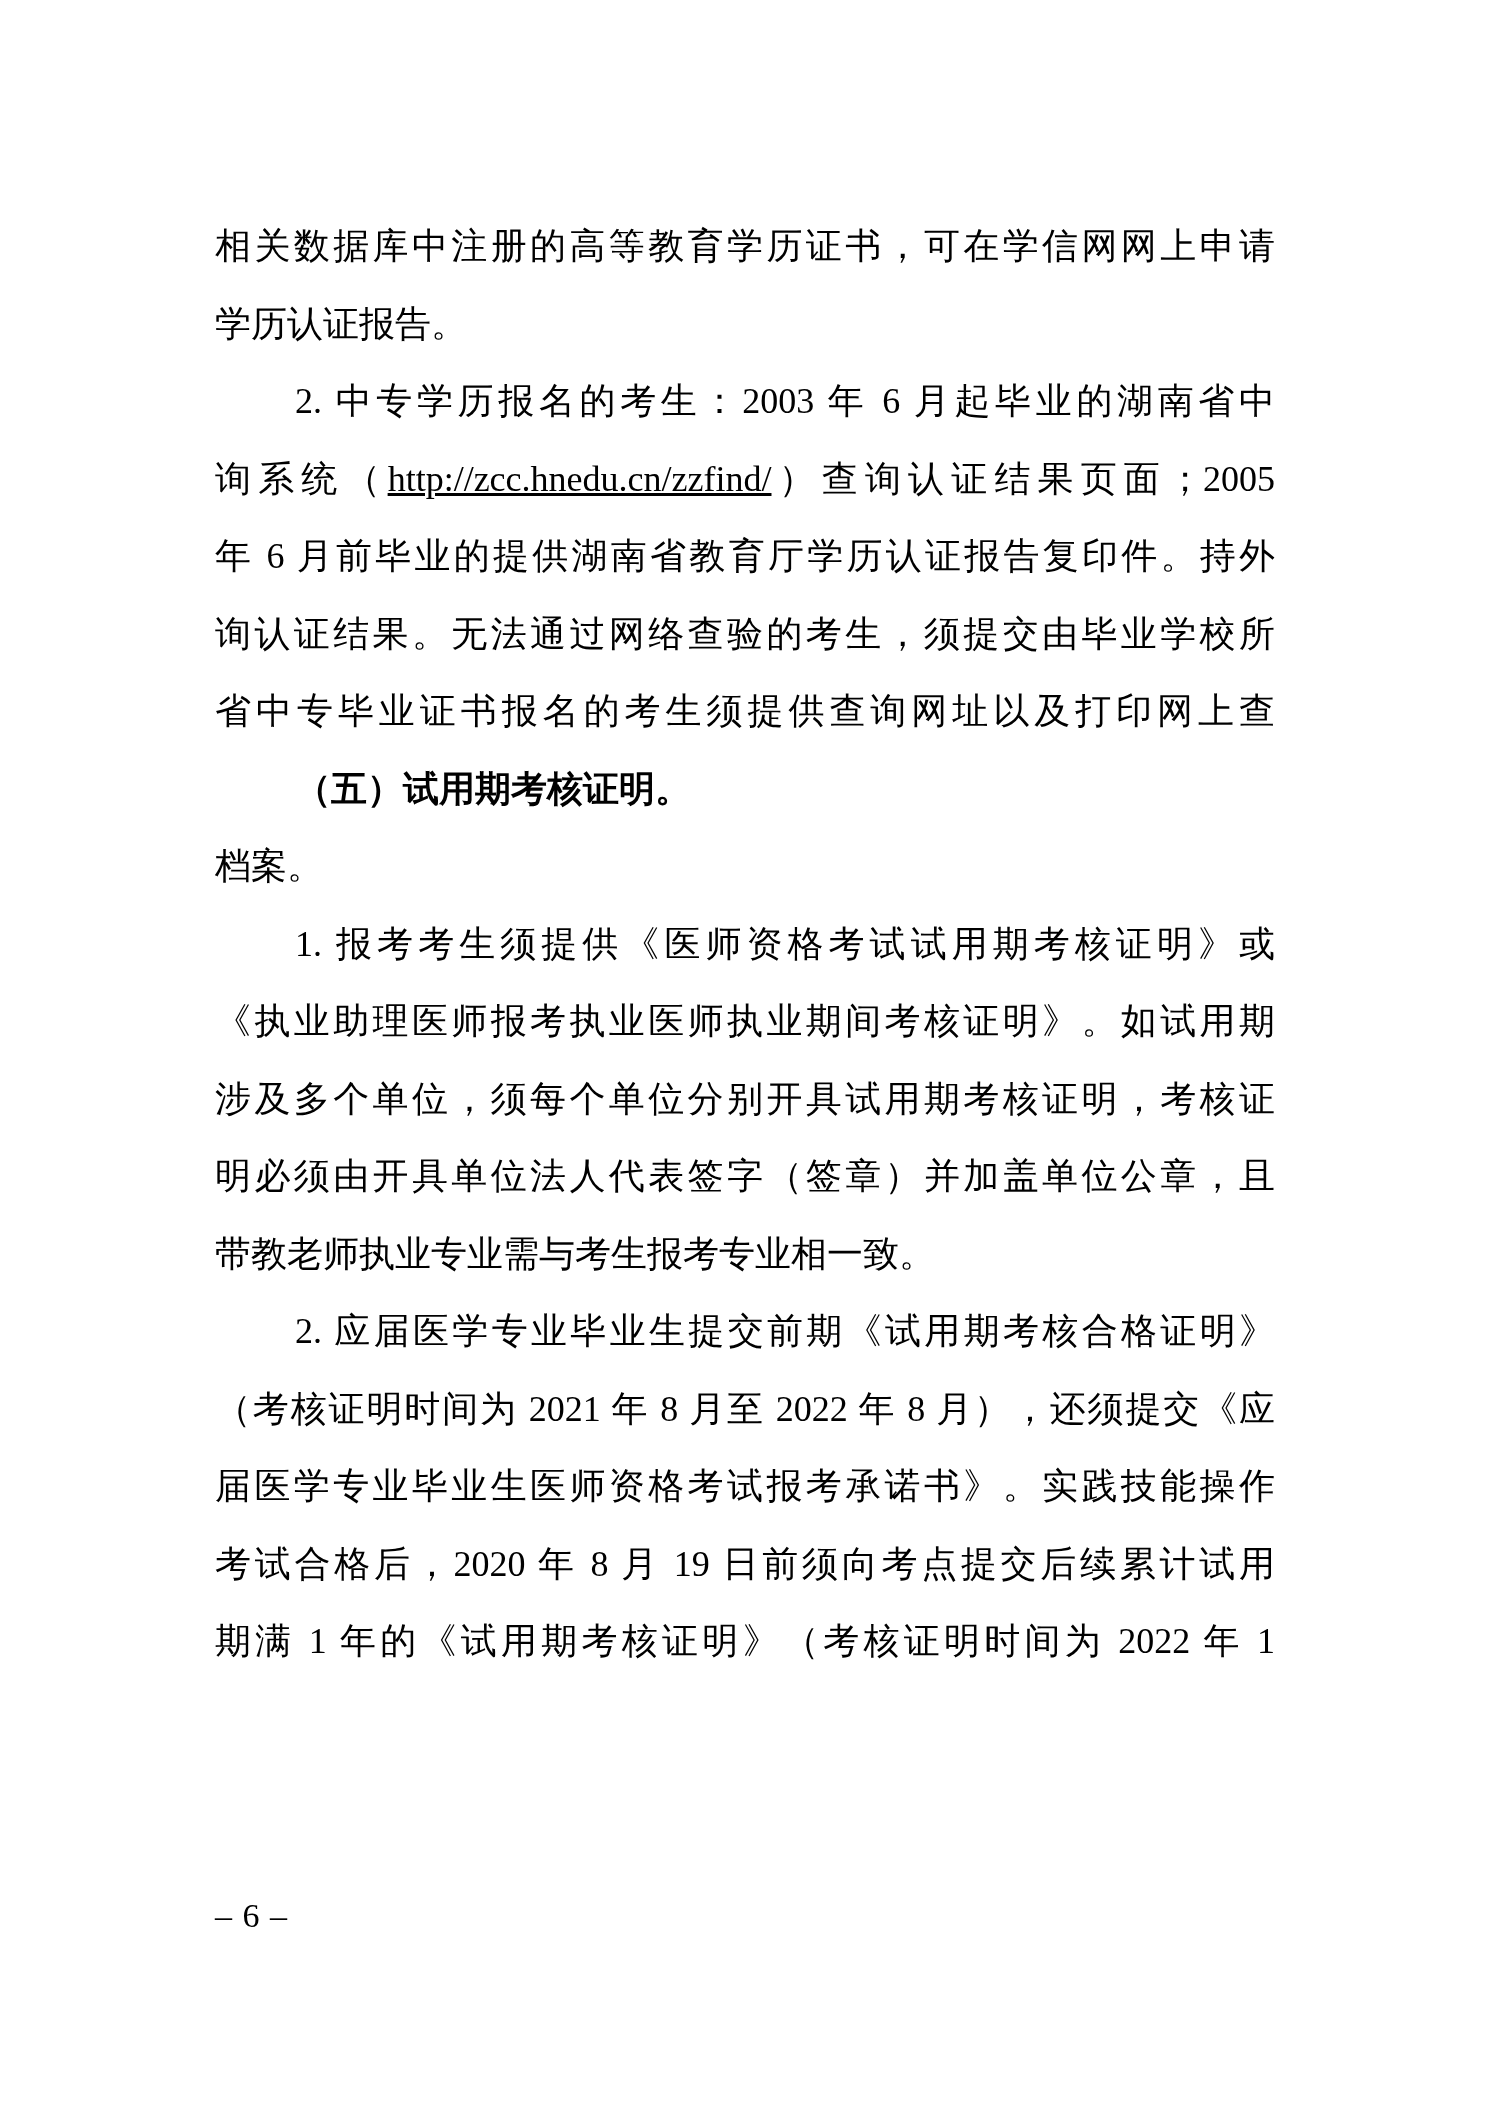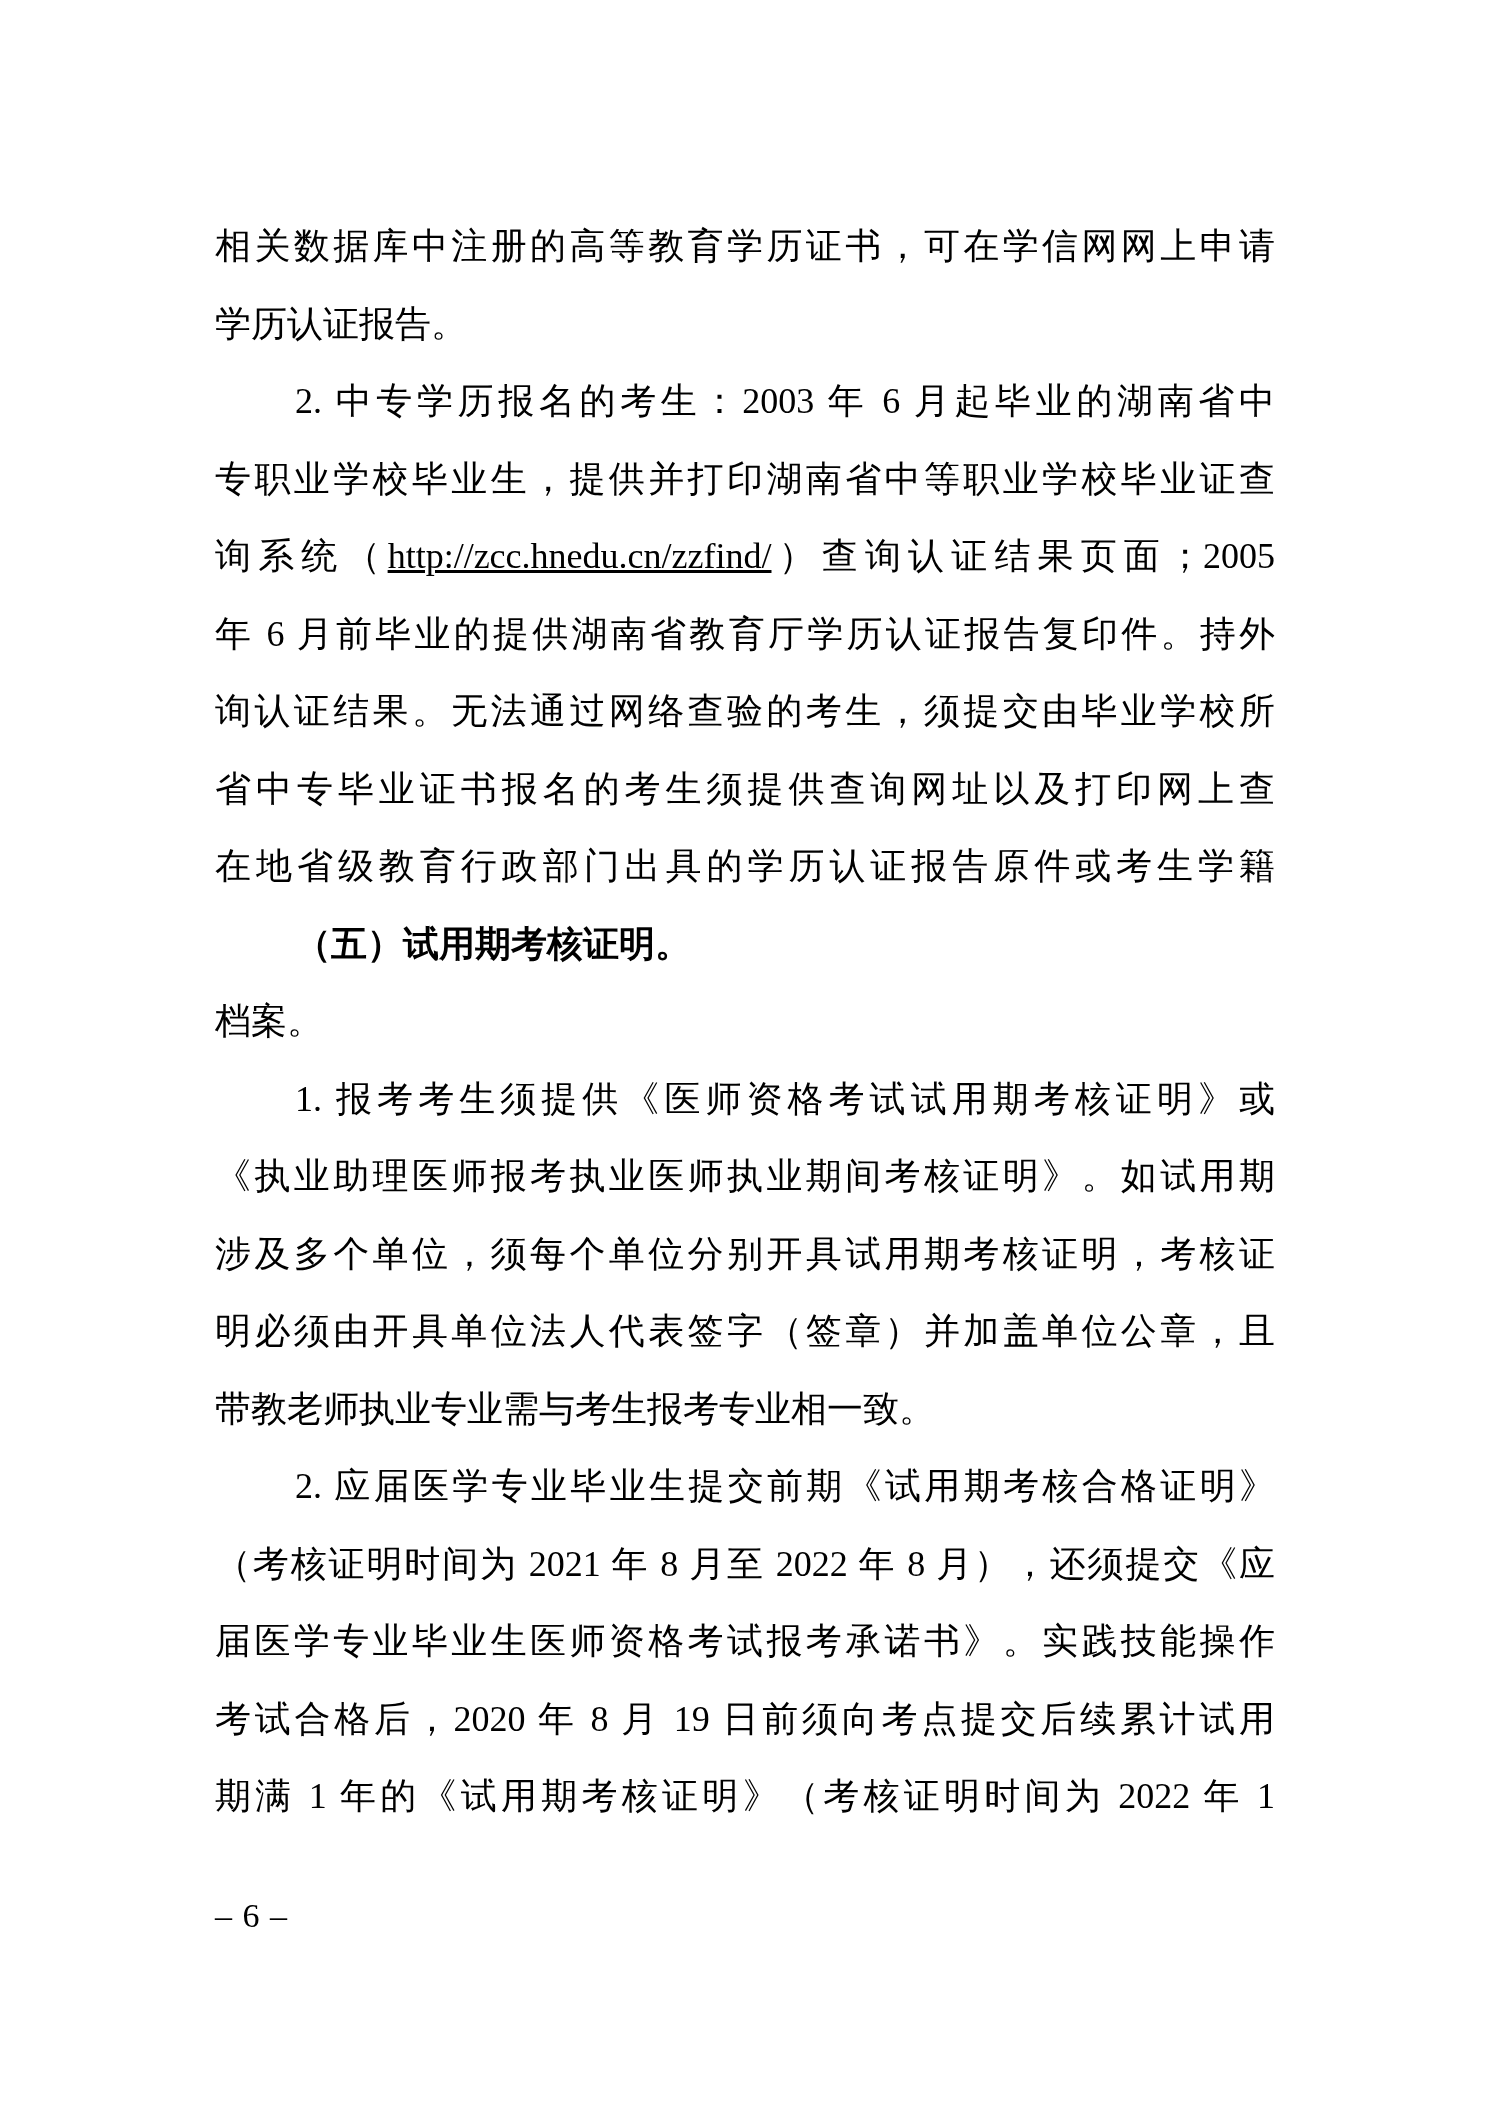--- a/index.html
+++ b/index.html
@@ -44,26 +44,24 @@
   }
 </style>
 </head>
 <body>
 
 <div class="page">
   <div class="text-block">
     <div class="line">相关数据库中注册的高等教育学历证书，可在学信网网上申请</div>
     <div class="line end">学历认证报告。</div>
     <div class="line indent">2. 中专学历报名的考生：2003 年 6 月起毕业的湖南省中</div>
-    <div class="line">专职业学校毕业生，提供并打印湖南省中等职业学校毕业证查</div>
     <div class="line"><span>询系统（</span><span class="url">http://zcc.hnedu.cn/zzfind/</span><span>）查询认证结果页面；2005</span></div>
     <div class="line">年 6 月前毕业的提供湖南省教育厅学历认证报告复印件。持外</div>
     <div class="line">询认证结果。无法通过网络查验的考生，须提交由毕业学校所</div>
     <div class="line">省中专毕业证书报名的考生须提供查询网址以及打印网上查</div>
-    <div class="line">在地省级教育行政部门出具的学历认证报告原件或考生学籍</div>
     <div class="line heading indent">（五）试用期考核证明。</div>
     <div class="line end">档案。</div>
     <div class="line indent">1. 报考考生须提供《医师资格考试试用期考核证明》或</div>
     <div class="line">《执业助理医师报考执业医师执业期间考核证明》。如试用期</div>
     <div class="line">涉及多个单位，须每个单位分别开具试用期考核证明，考核证</div>
     <div class="line">明必须由开具单位法人代表签字（签章）并加盖单位公章，且</div>
     <div class="line end">带教老师执业专业需与考生报考专业相一致。</div>
     <div class="line indent">2. 应届医学专业毕业生提交前期《试用期考核合格证明》</div>
     <div class="line">（考核证明时间为 2021 年 8 月至 2022 年 8 月），还须提交《应</div>
     <div class="line">届医学专业毕业生医师资格考试报考承诺书》。实践技能操作</div>

